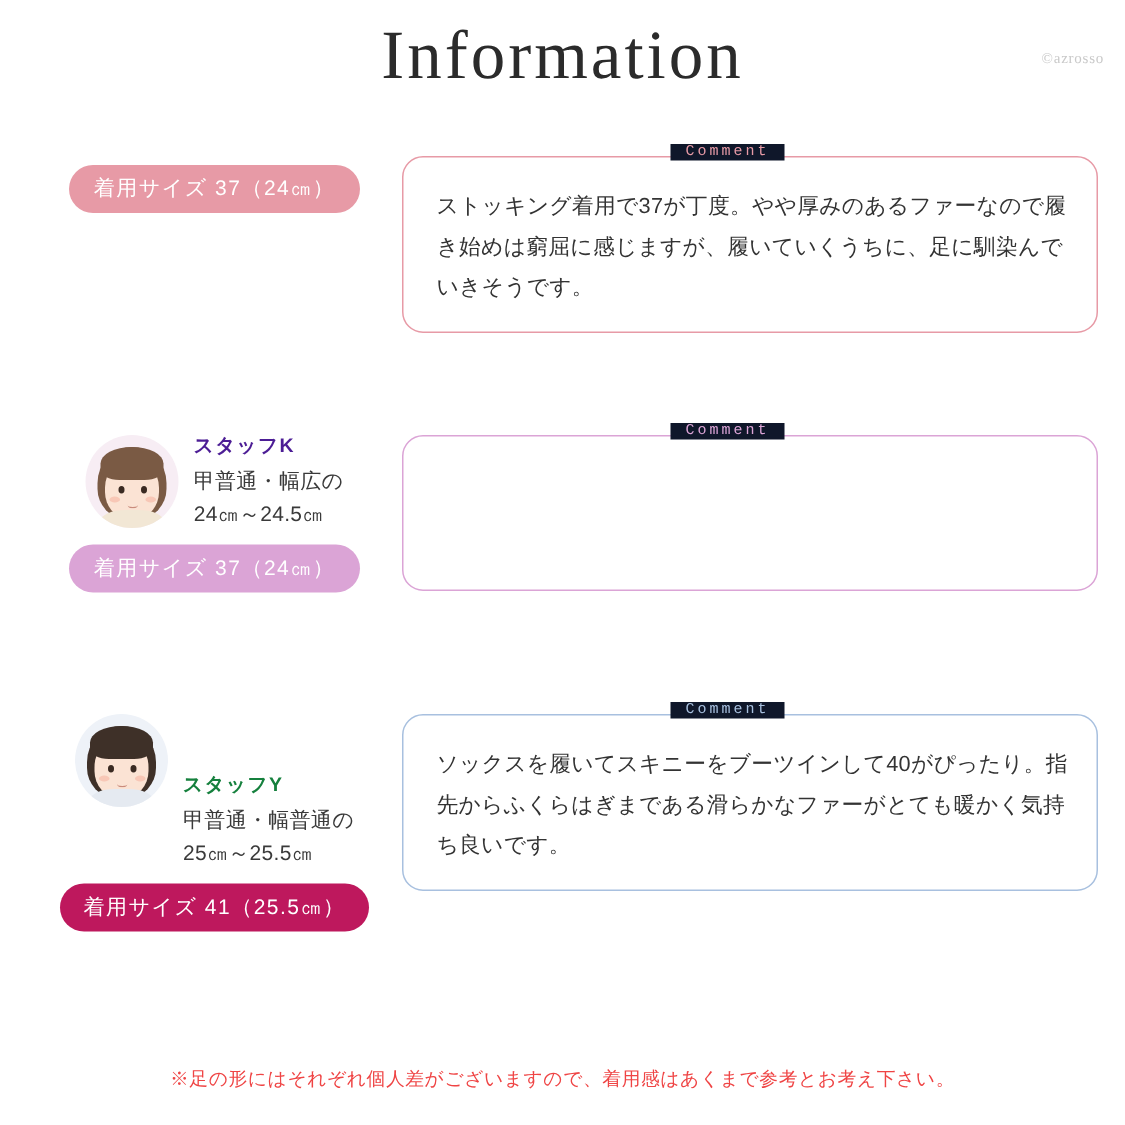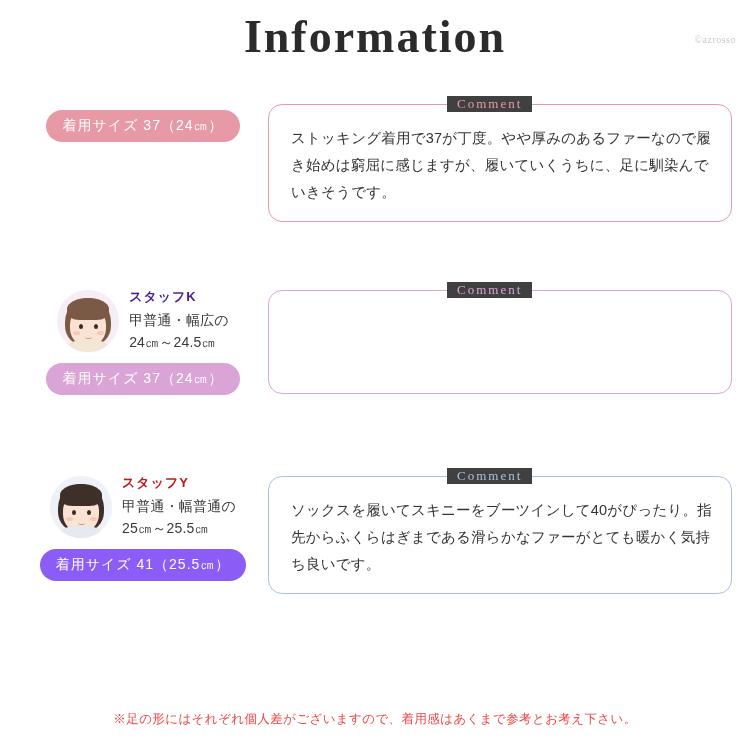--- a/index.html
+++ b/index.html
@@ -27,21 +27,21 @@
     height: 92px;
   }
   .page-title {
     position: absolute;
     left: 0;
     right: 0;
     top: 10px;
     text-align: center;
     font-family: "Liberation Serif", serif;
     font-size: 46px;
-    font-weight: 700;
+    font-weight: 400;
     letter-spacing: 2px;
     color: #2b2b2b;
   }
   .brand-mark {
     position: absolute;
     right: 14px;
     top: 34px;
     font-family: "Liberation Serif", serif;
     font-size: 10px;
     color: #c9c9c9;
@@ -165,21 +165,21 @@
     padding-top: 2px;
   }
   .person-name {
     font-size: 13px;
     font-weight: bold;
     letter-spacing: 1px;
     margin-bottom: 4px;
   }
   .r1 .person-name { color: #e8a0ab; }
   .r2 .person-name { color: #4c1d95; }
-  .r3 .person-name { color: #b91c1c; }
+  .r3 .person-name { color: #15803d; margin-top: 40px; }
 
   .spec-line {
     font-size: 14px;
     color: #3a3a3a;
     line-height: 1.55;
     letter-spacing: 0.2px;
     white-space: nowrap;
   }
 
   .size-badge {
@@ -189,21 +189,21 @@
     font-size: 14px;
     letter-spacing: 1px;
     padding: 7px 16px;
     white-space: nowrap;
     text-align: left;
     min-width: 178px;
     box-sizing: border-box;
   }
   .r1 .size-badge { background: #e79aa6; }
   .r2 .size-badge { background: #dba4d6; }
-  .r3 .size-badge { background: #8b5cf6; }
+  .r3 .size-badge { background: #be185d; }
 
   
   .comment-wrap {
     flex: 1 1 auto;
     position: relative;
     padding-top: 12px;
   }
   .bubble {
     position: relative;
     border: 1.5px solid #e79aa6;
@@ -212,24 +212,24 @@
     min-height: 104px;
     box-sizing: border-box;
   }
   .r2 .bubble { border-color: #dba4d6; }
   .r3 .bubble { border-color: #a8c0df; }
 
   .comment-label {
     position: absolute;
     top: -9px;
     left: 178px;
-    background: #404040;
+    background: #0f172a;
     padding: 0 10px;
-    font-family: Liberation Serif, serif;
-    font-size: 13px;
+    font-family: Liberation Mono, monospace;
+    font-size: 10px;
     letter-spacing: 2px;
     color: #e79aa6;
   }
   .r2 .comment-label { color: #dba4d6; }
   .r3 .comment-label { color: #a8c0df; }
 
   .comment-text {
     font-size: 14.5px;
     line-height: 1.85;
     color: #333333;

